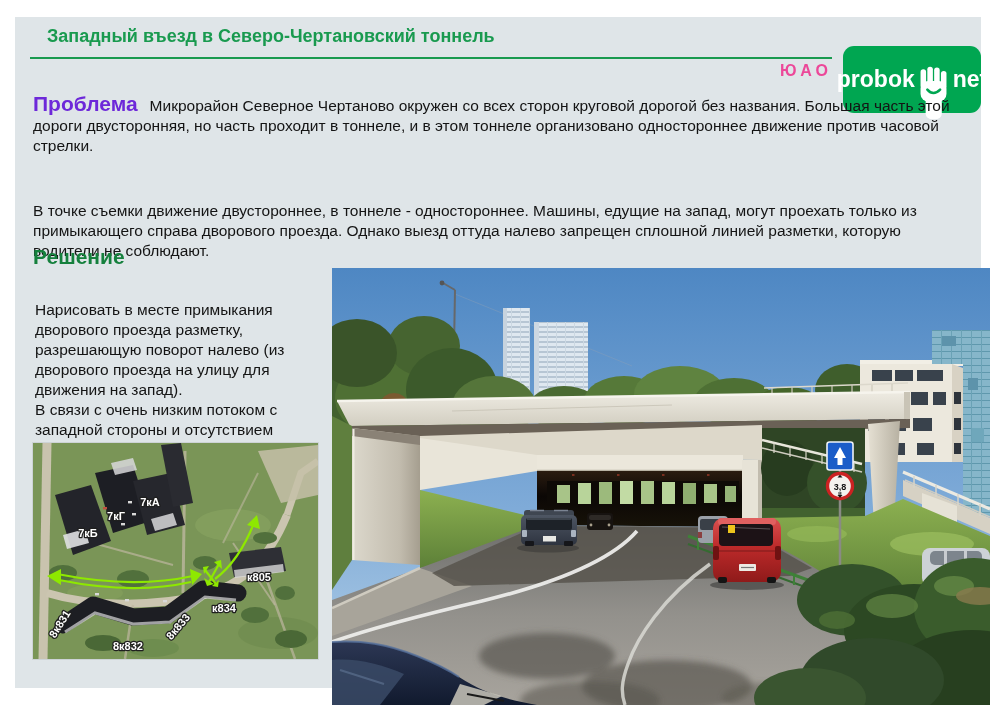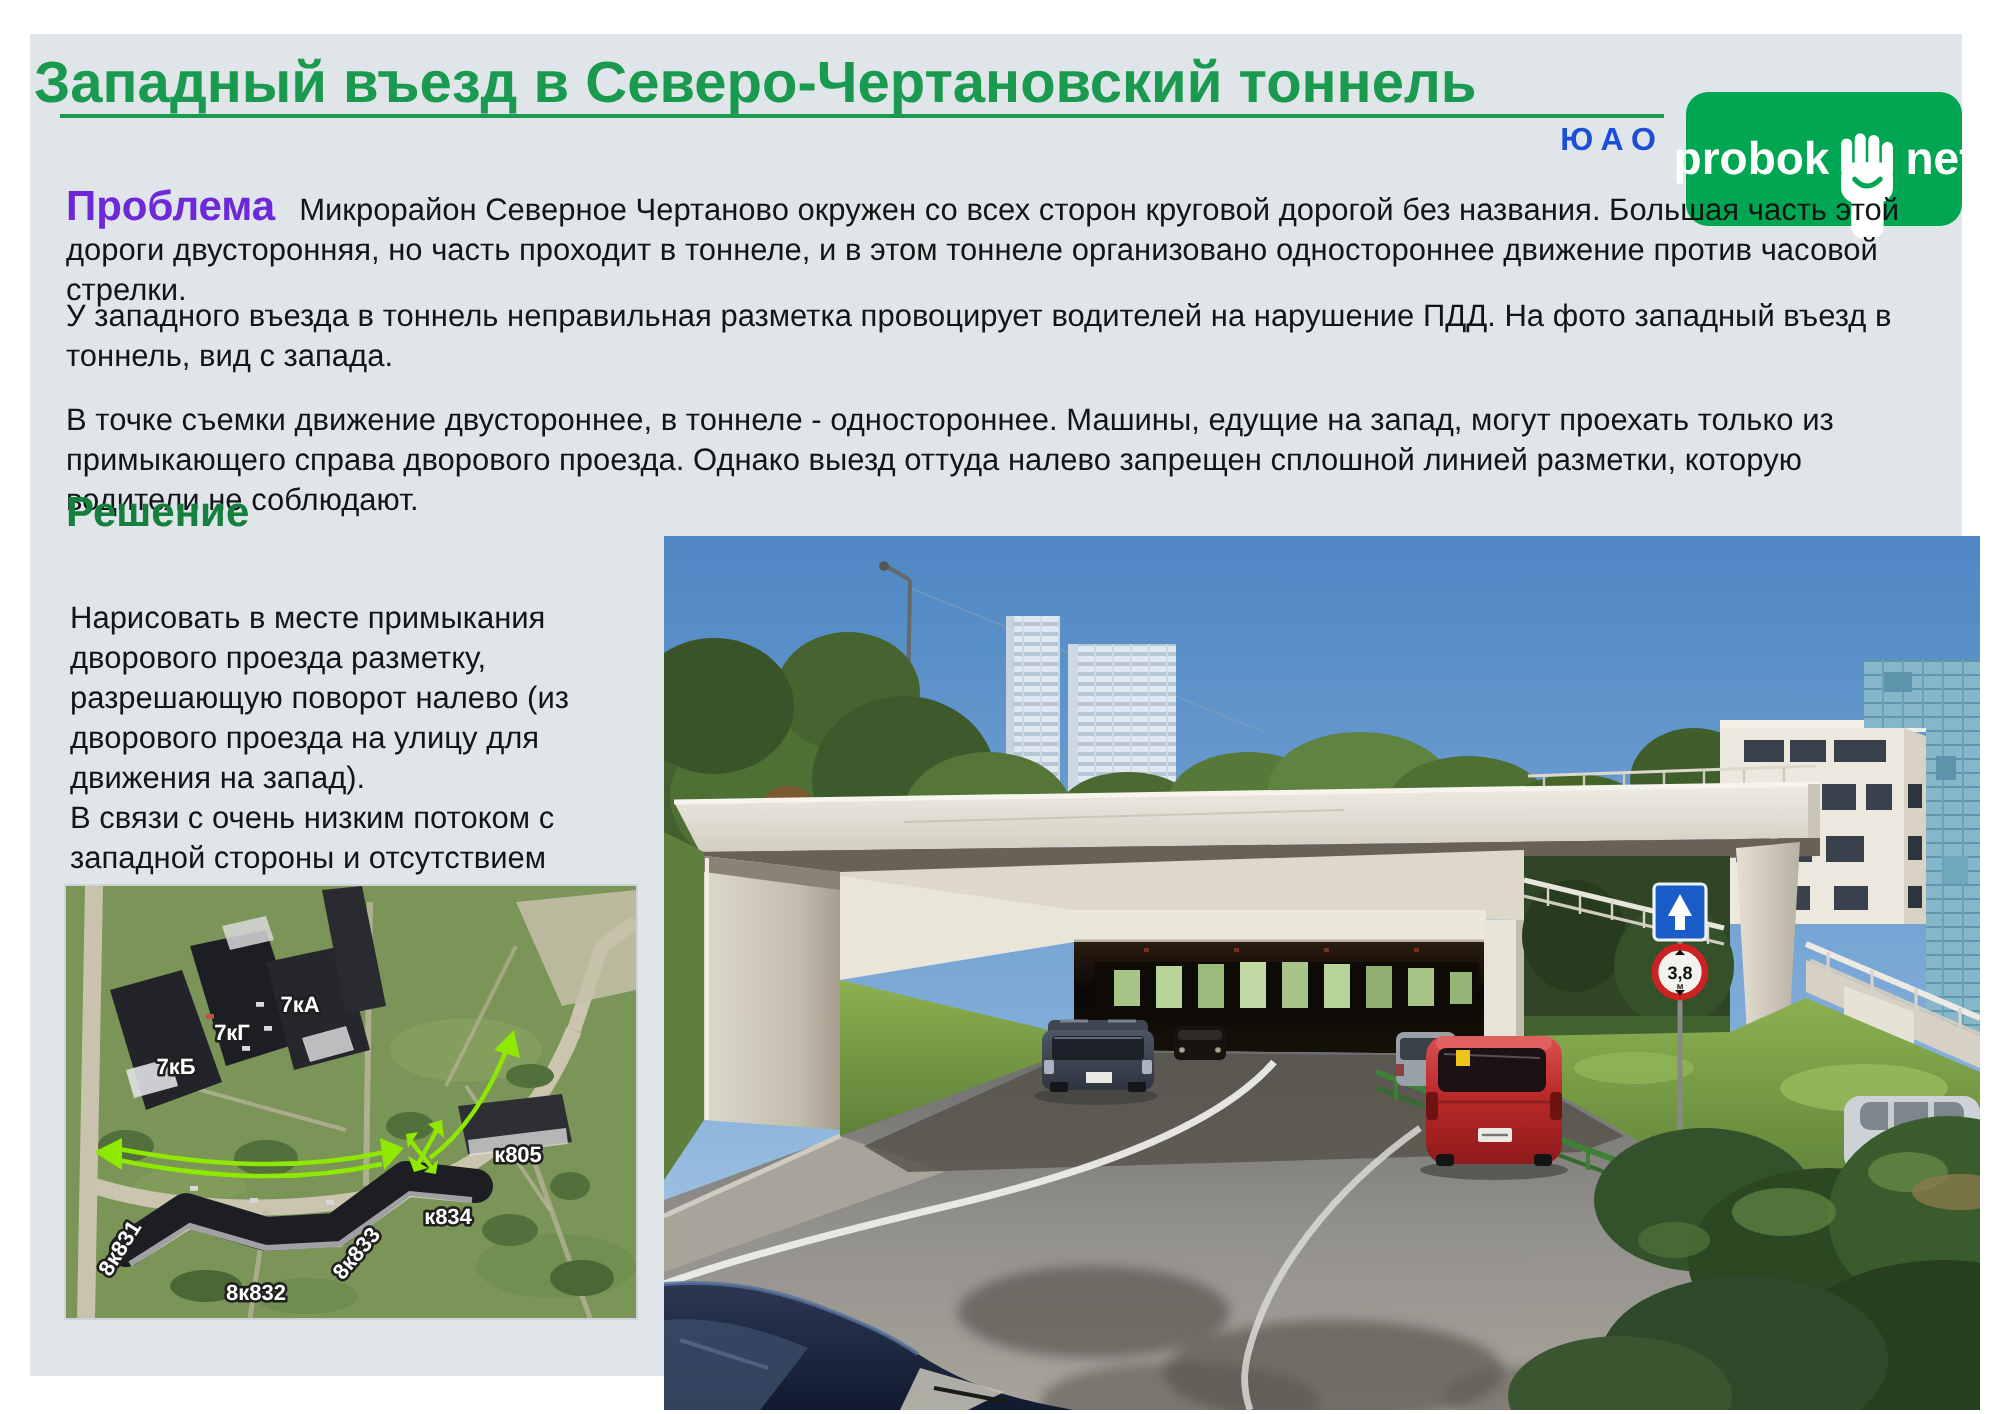--- a/index.html
+++ b/index.html
@@ -1,23 +1,23 @@
 <!DOCTYPE html>
 <html><head>
 <meta charset="utf-8">
 <style>
   html,body{margin:0;padding:0;background:#fff;}
   .page{position:relative;width:1000px;height:707px;background:#ffffff;overflow:hidden;
         font-family:"Liberation Sans",sans-serif;}
   .slide-bg{position:absolute;left:15px;top:17px;width:966px;height:671px;background:#dfe5e8;}
   .abs{position:absolute;}
-  .title{left:17px;top:26px;width:800px;font-size:29px;font-weight:bold;color:#199a4f;}
+  .title{left:47px;top:26px;width:800px;font-size:18px;font-weight:bold;color:#199a4f;}
   .rule{left:30px;top:57px;width:802px;height:2px;background:#199a4f;}
   .region{left:740px;top:62px;width:92px;text-align:right;font-size:16px;font-weight:bold;
-          color:#1d4ed8;letter-spacing:4px;}
+          color:#ec4899;letter-spacing:4px;}
   .logo{left:843px;top:18px;width:138px;height:67px;background:#00a651;border-radius:11px;
         display:flex;align-items:center;justify-content:center;color:#fff;font-weight:bold;
         font-size:23px;overflow:visible;margin-top:28px;}
   .logo .hand{width:34px;height:62px;margin:26px 1px 0 3px;flex:0 0 auto;}
   .body-text{font-size:15.5px;line-height:20px;color:#141414;}
   .p1{left:33px;top:94px;width:936px;}
   .p1 .plabel{font-size:21px;font-weight:bold;color:#6d28d9;margin-right:12px;}
   .p2{left:33px;top:149px;width:936px;}
   .p3{left:33px;top:201px;width:936px;}
   .sol-h{left:33px;top:245px;font-size:21px;font-weight:bold;color:#15803d;}
@@ -50,21 +50,20 @@
         <rect x="9" y="34" width="19" height="28" rx="7"></rect>
       </g>
       <path d="M11,27 Q18,35 26,27" stroke="#00a651" stroke-width="3" fill="none" stroke-linecap="round"></path>
     </svg>
     <span>net</span>
   </div>
 
   <div class="abs body-text p1">
     <span class="plabel">Проблема</span><span>Микрорайон Северное Чертаново окружен со всех сторон круговой дорогой без названия. Большая часть этой дороги двусторонняя, но часть проходит в тоннеле, и в этом тоннеле организовано одностороннее движение против часовой стрелки.</span>
   </div>
-  <div class="abs body-text p2">У западного въезда в тоннель неправильная разметка провоцирует водителей на нарушение ПДД. На фото западный въезд в тоннель, вид с запада.</div>
   <div class="abs body-text p3">В точке съемки движение двустороннее, в тоннеле - одностороннее. Машины, едущие на запад, могут проехать только из примыкающего справа дворового проезда. Однако выезд оттуда налево запрещен сплошной линией разметки, которую водители не соблюдают.</div>
 
   <div class="abs sol-h">Решение</div>
   <div class="abs body-text sol-t">
     <div>Нарисовать в месте примыкания дворового проезда разметку, разрешающую поворот налево (из дворового проезда на улицу для движения на запад).</div>
     <div>В связи с очень низким потоком с западной стороны и отсутствием встречного потока из тоннеля это лишь повысит безопасность движения.</div>
   </div>
 
   <div class="abs map-wrap">
     <svg viewBox="0 0 285 216" width="285" height="216">

